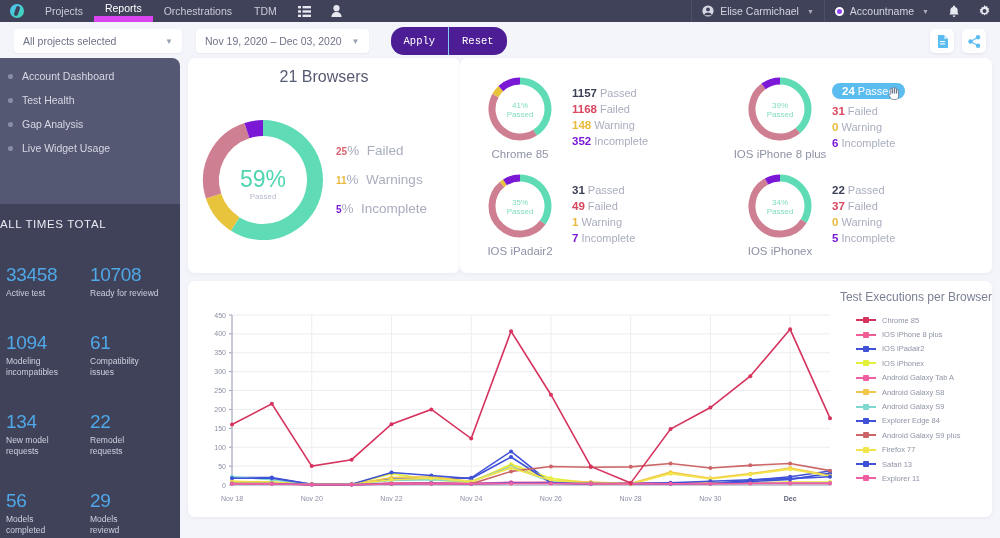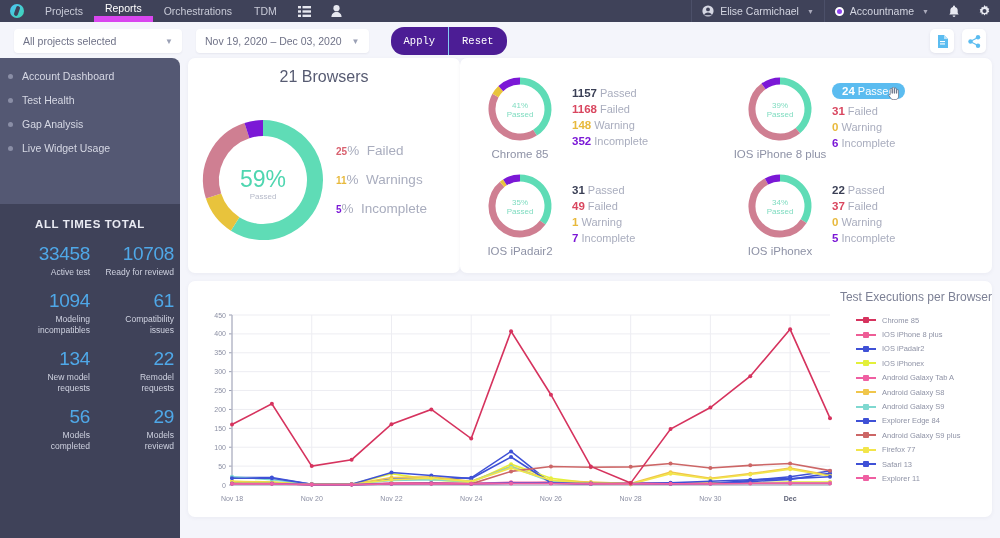--- a/index.html
+++ b/index.html
@@ -69,23 +69,23 @@
     color:#d6d8e4; cursor:pointer; position:relative;
   }
   .side-item .bullet { width:5px;height:5px;border-radius:50%;background:#8a8ea6;margin-right:9px; }
   .side-item.active { background:#5f95c4; color:#fff; }
   .side-item.active .bullet { background:#4fc3f7; }
   .side-item.active::after {
     content:""; position:absolute; right:-9px; top:0; width:0;height:0;
     border-top:12px solid transparent;border-bottom:12px solid transparent;border-left:9px solid #5f95c4;
   }
   .totals { background:#3f4259; position:absolute; left:0; right:0; top:146px; bottom:0; padding-top:14px; }
-  .totals-title { text-align:center; color:#e9eaf2; font-size:11.5px; letter-spacing:.6px; margin-bottom:14px;font-weight:bold; }
+  .totals-title { color:#e9eaf2; font-size:11.5px; letter-spacing:.6px; margin-bottom:14px; }
   .stat-grid { display:grid; grid-template-columns:1fr 1fr; row-gap:13px; padding:0 6px; }
-  .stat { text-align:right; }
+  .stat { text-align:left;margin-top:21px; }
   .stat .num { color:#4fa8e8; font-size:19px; font-weight:400; line-height:20px; letter-spacing:-.3px; }
   .stat .lbl { color:#cfd2e0; font-size:8.5px; line-height:11px; margin-top:3px; }
 
   
   .main { position:absolute; left:188px; right:8px; top:58px; bottom:6px; }
   .card { background:#fff; border-radius:7px; box-shadow:0 1px 4px rgba(70,70,110,.06); }
   .row-top { display:flex; gap:0; height:215px; }
   .card-donut { width:272px; padding:10px 0 0 0; display:flex; flex-direction:column; }
   .card-browsers { flex:1; padding:10px 6px; }
 

